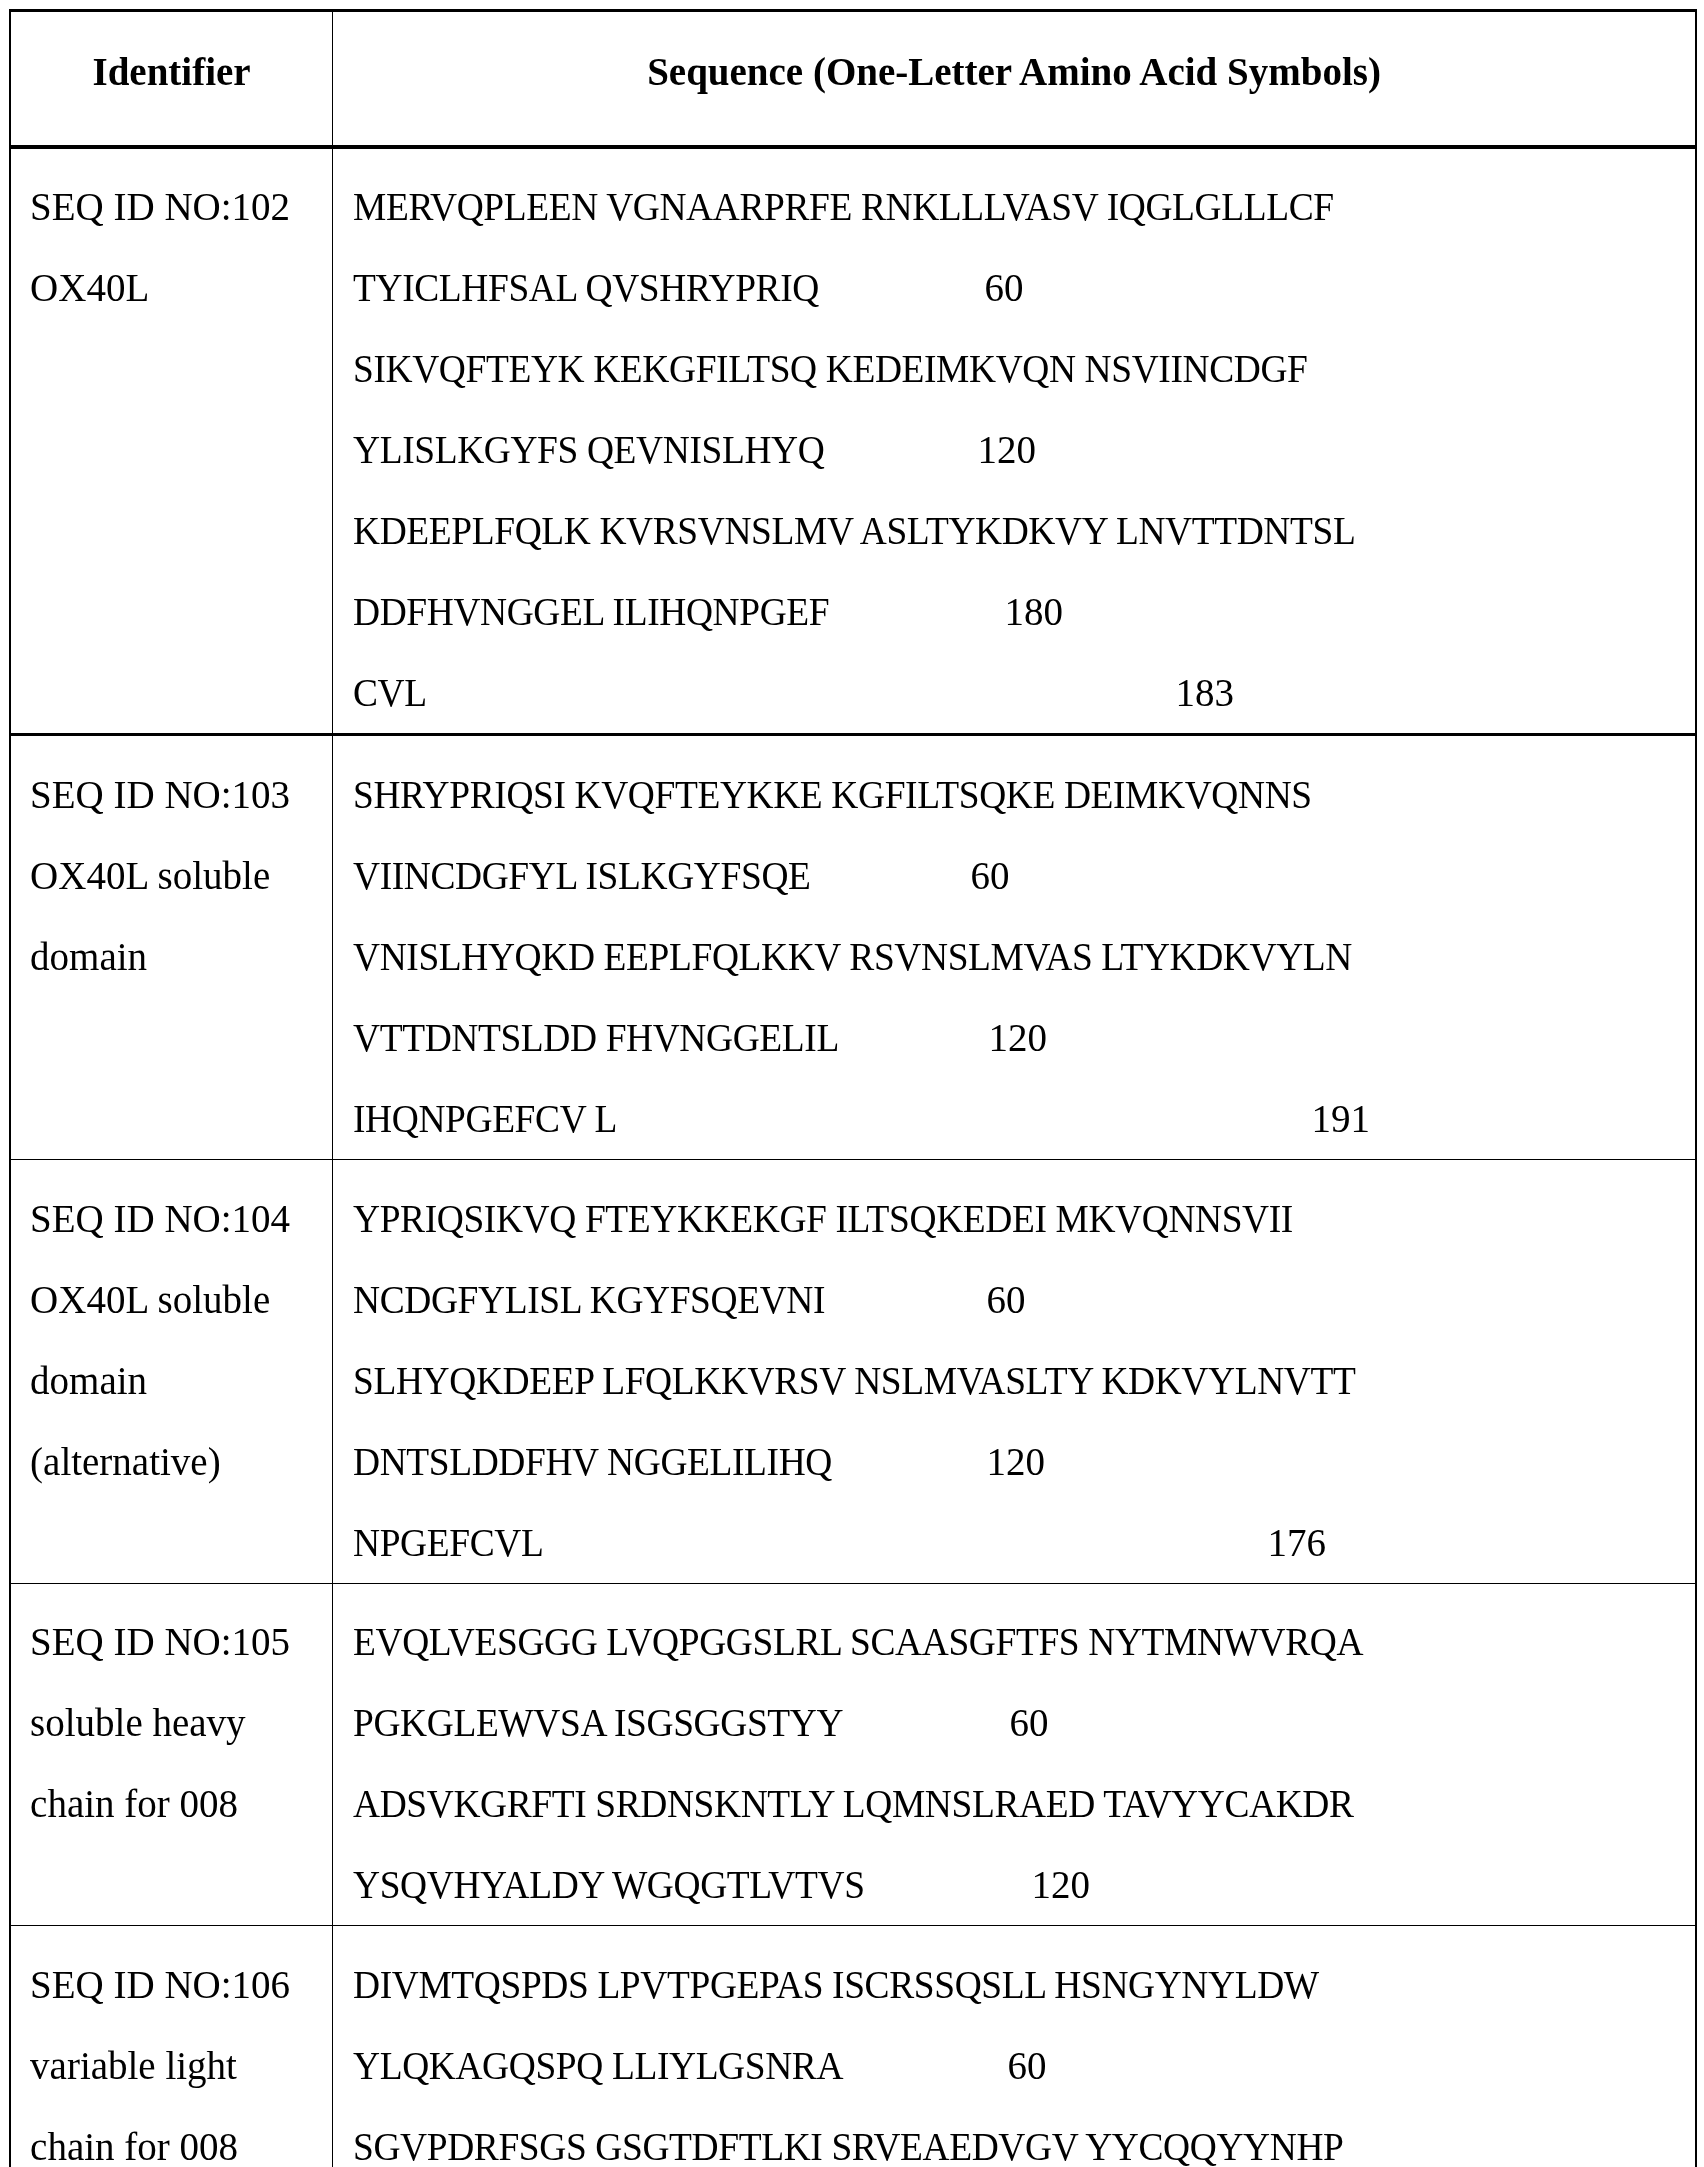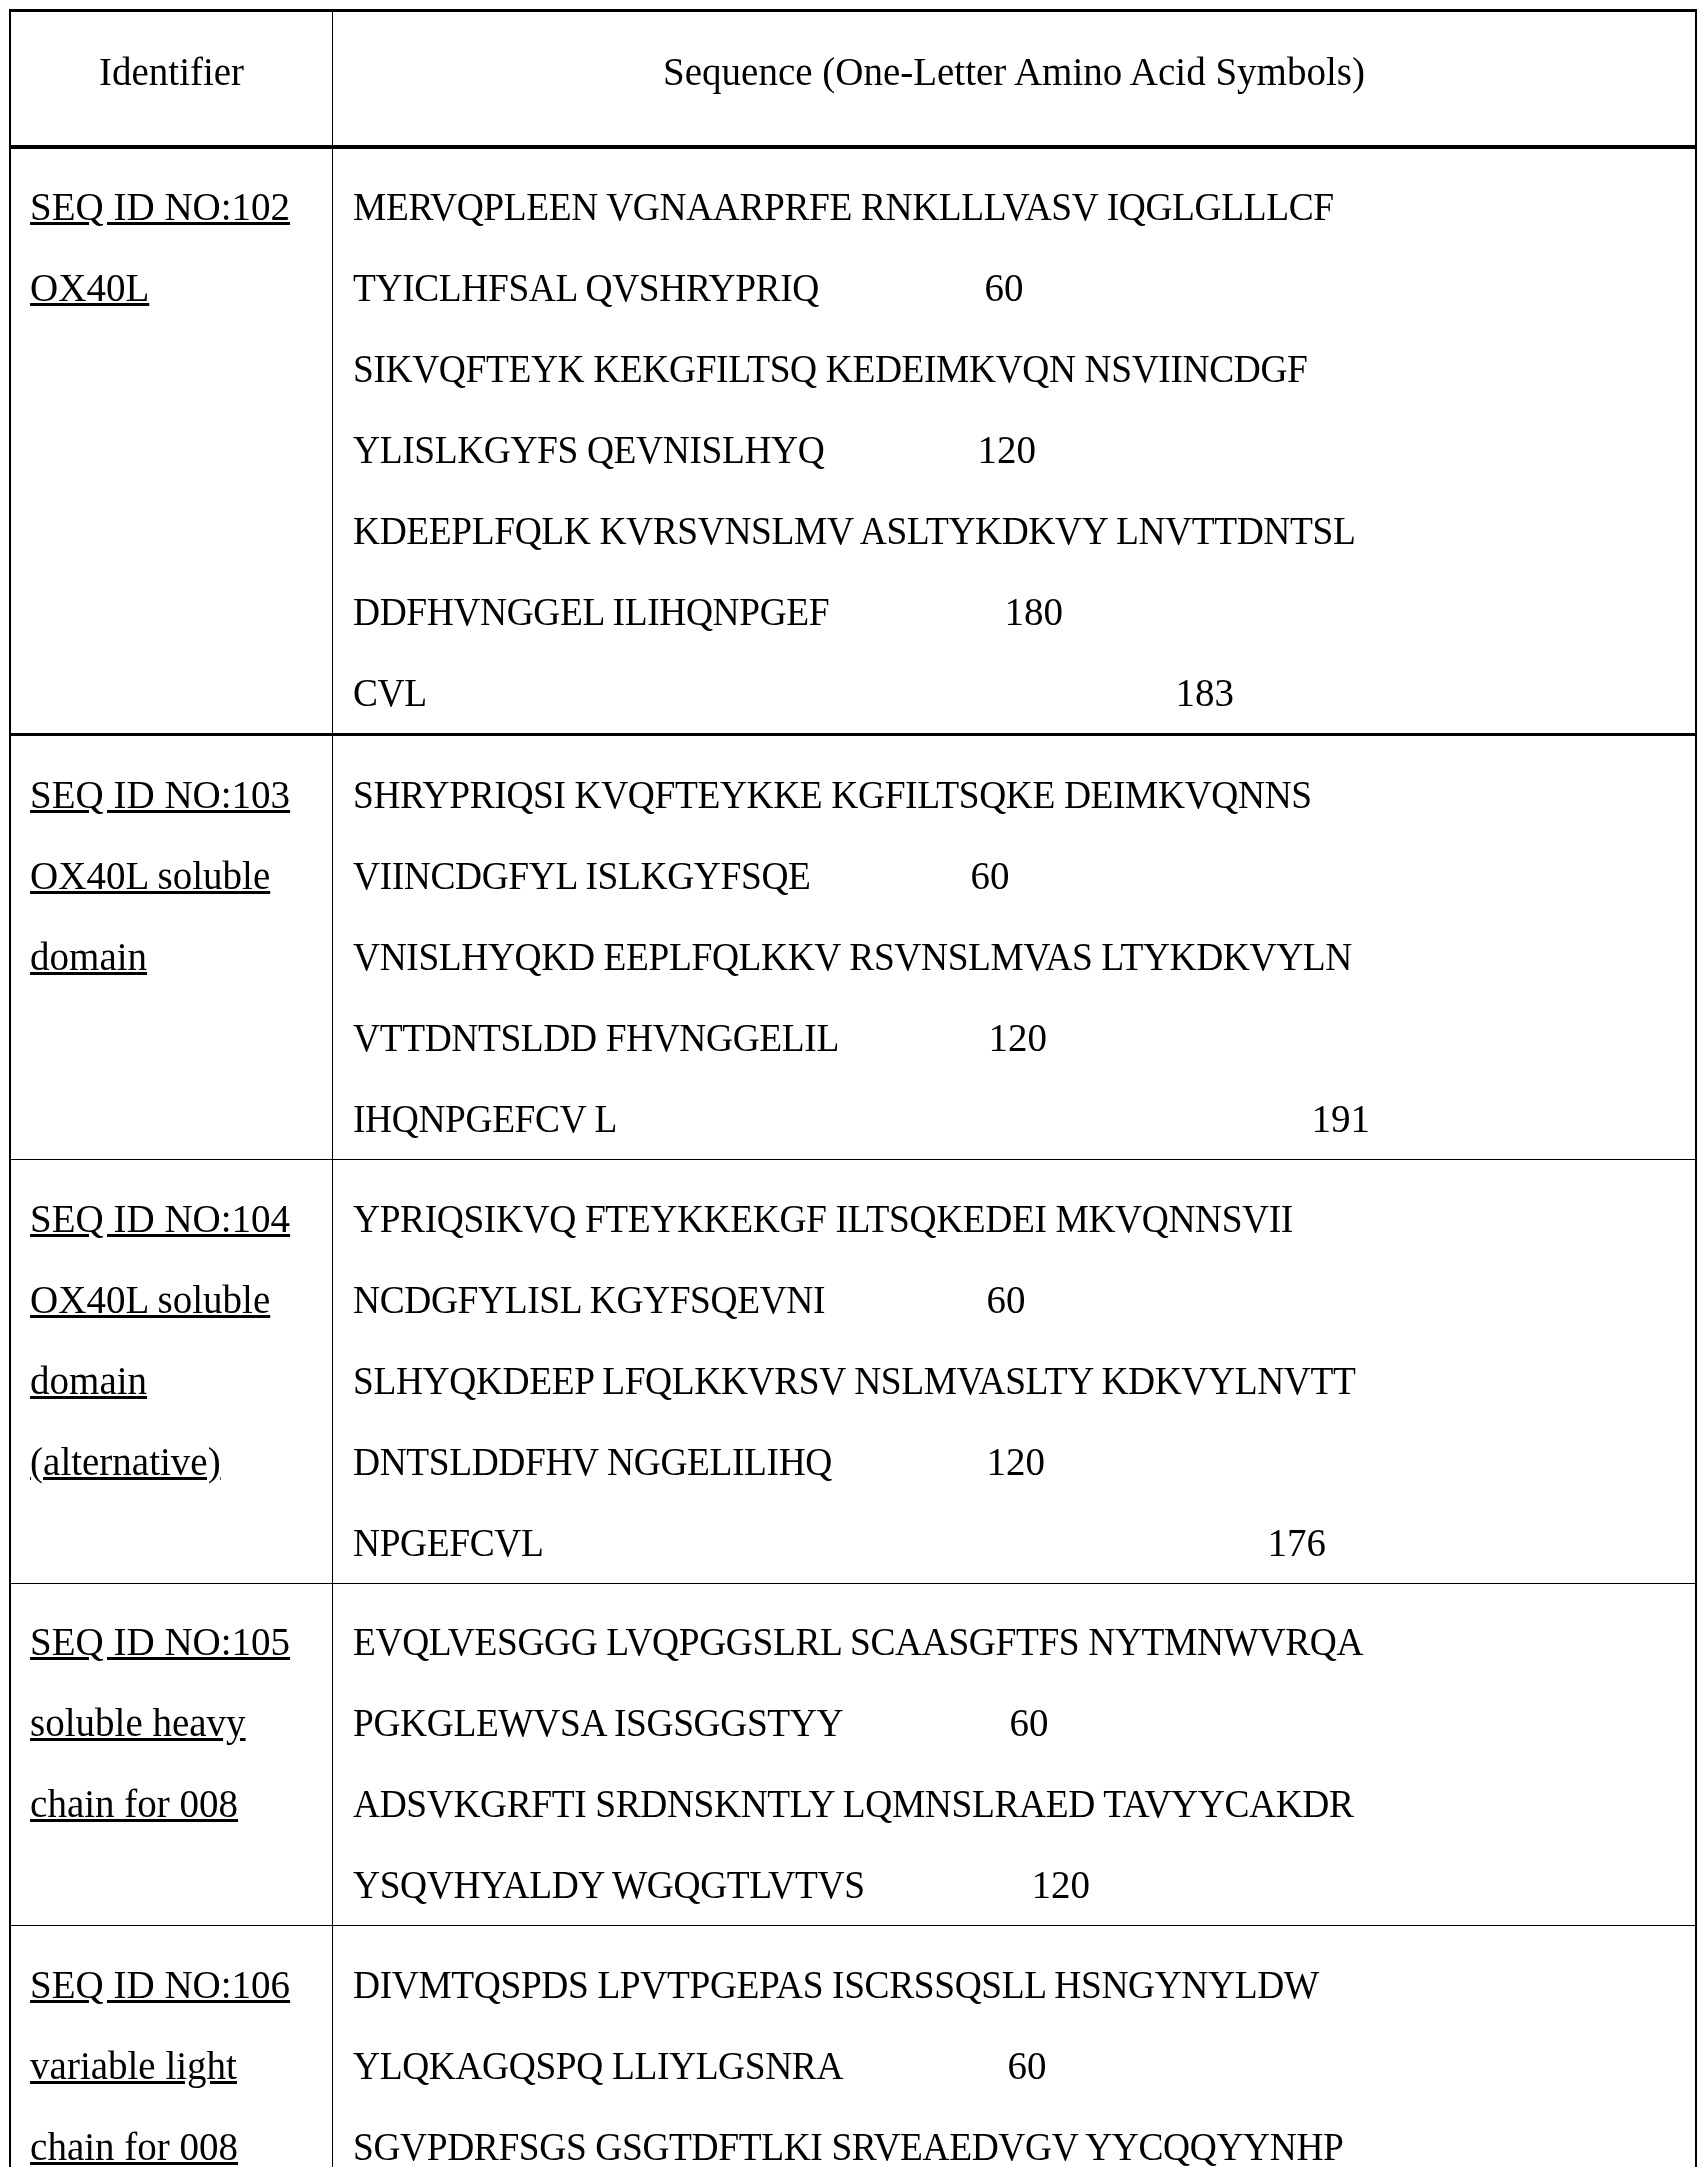--- a/index.html
+++ b/index.html
@@ -26,21 +26,21 @@
     .seq-table col.seq-col { width: 1363px; }
     .seq-table th, .seq-table td {
       border: 1.8px solid #000;
       vertical-align: top;
       padding: 0;
     }
     .seq-table thead th {
       height: 119px;
       border-top: 3.5px solid #000;
       border-bottom: 4.4px solid #000;
-      font-weight: normal;
+      font-weight: bold;
       font-size: 39px;
       text-align: center;
       vertical-align: middle;
       line-height: 1;
       padding-bottom: 14px;
     }
     .seq-table thead th.id-head { border-left: 2.6px solid #000; }
     .seq-table thead th.seq-head { border-right: 2.6px solid #000; }
     .seq-table tbody td.id-cell {
       border-left: 2.6px solid #000;
@@ -54,21 +54,20 @@
       font-size: 39px;
       line-height: 81px;
     }
     .seq-table tbody tr.row-thick-bottom td { border-bottom: 3.5px solid #000; }
     .seq-table tbody tr.row-last td { border-bottom: 3.5px solid #000; }
     .id-line, .seq-line {
       display: block;
       white-space: pre;
       height: 81px;
       margin-top: -17.6px;
-      text-decoration: underline;
     }
     .id-line:first-child, .seq-line:first-child { margin-top: 0; }
     .id-line { height: 81px; line-height: 81px; margin-top: 0; }
     .seq-line { position: relative; height: 81px; line-height: 81px; margin-top: 0; }
     .seq-text {
       display: inline-block;
       transform: scaleX(0.96);
       transform-origin: left center;
       letter-spacing: -0.4px;
     }

